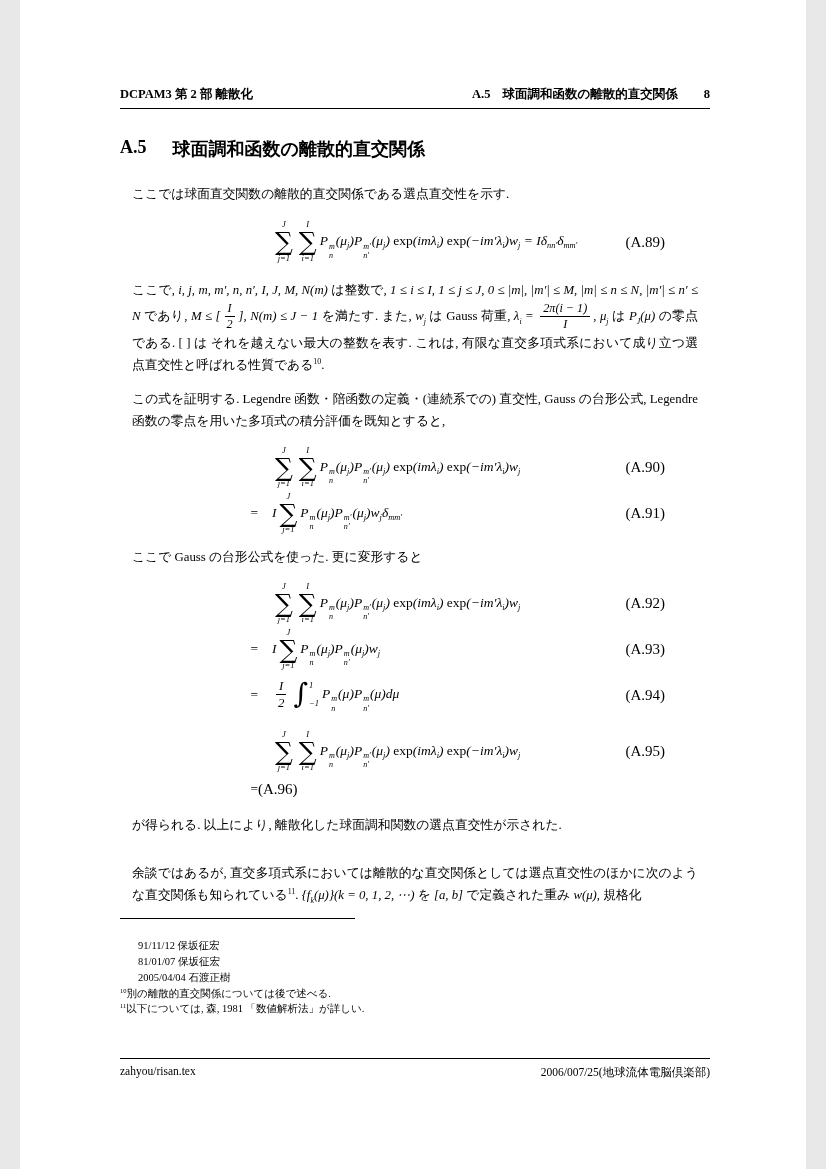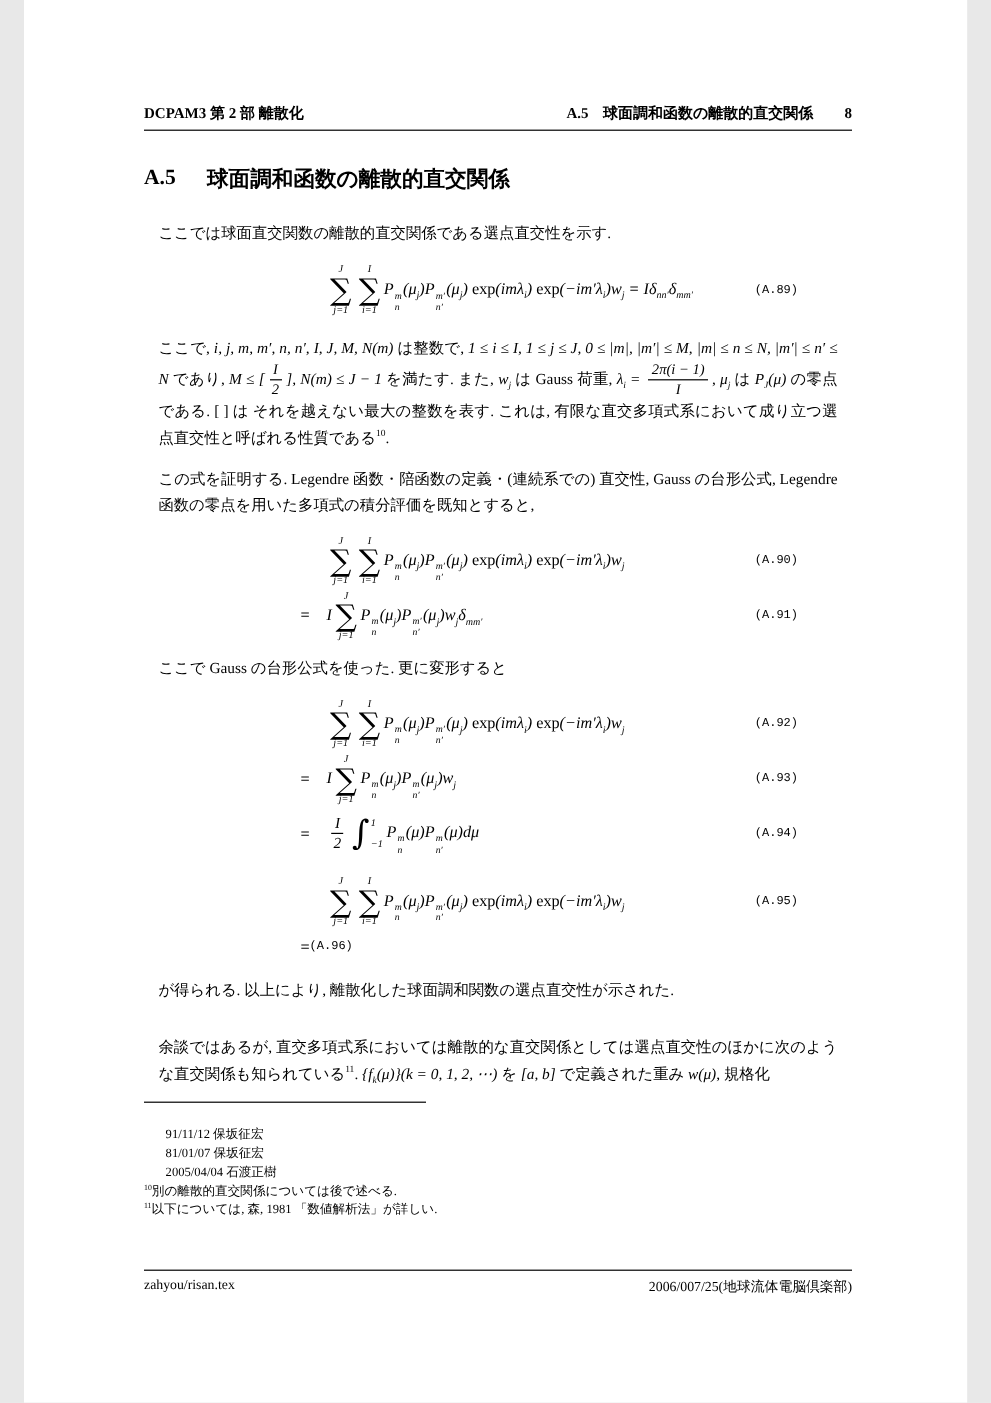--- a/index.html
+++ b/index.html
@@ -32,21 +32,21 @@
   .mit{font-style:italic;}
   .rm{font-style:normal;}
   sup,sub{font-size:0.62em;line-height:0;}
   
   .eq-block{margin:10px 0;}
   .eq-block.first{margin:14px 0;}
   .eq-row{display:flex;align-items:center;height:46px;}
   .eq-row.short{height:30px;}
   .eq-lhs{flex:none;width:138px;text-align:right;font-size:13.5px;font-style:normal;}
   .eq-body{flex:1;padding-left:14px;font-size:13.5px;font-style:italic;white-space:nowrap;}
-  .eq-tag{flex:none;padding-right:45px;font-size:10px;font-style:normal;font-family:Liberation Mono, monospace;}
+  .eq-tag{flex:none;padding-right:45px;font-size:15px;font-style:normal;}
   
   .bigop{display:inline-flex;flex-direction:column;align-items:center;vertical-align:middle;margin:0 3px;line-height:1;}
   .bigop .lim{font-size:8.5px;line-height:1.15;font-style:italic;}
   .sumop{font-size:25px;line-height:0.95;font-style:normal;font-family:"DejaVu Serif",serif;}
   .intwrap{display:inline-flex;align-items:stretch;vertical-align:middle;margin:0 3px;}
   .intop{font-size:28px;line-height:1;font-style:normal;font-family:"DejaVu Serif",serif;}
   .intlims{display:inline-flex;flex-direction:column;justify-content:space-between;font-size:8.5px;font-style:italic;padding:0 0 0 1px;}
   .frac{display:inline-flex;flex-direction:column;align-items:center;vertical-align:middle;margin:0 3px;line-height:1.25;font-size:0.95em;}
   .frac .num{padding:0 3px;border-bottom:0.9px solid #000;}
   .frac .den{padding:0 3px;}

